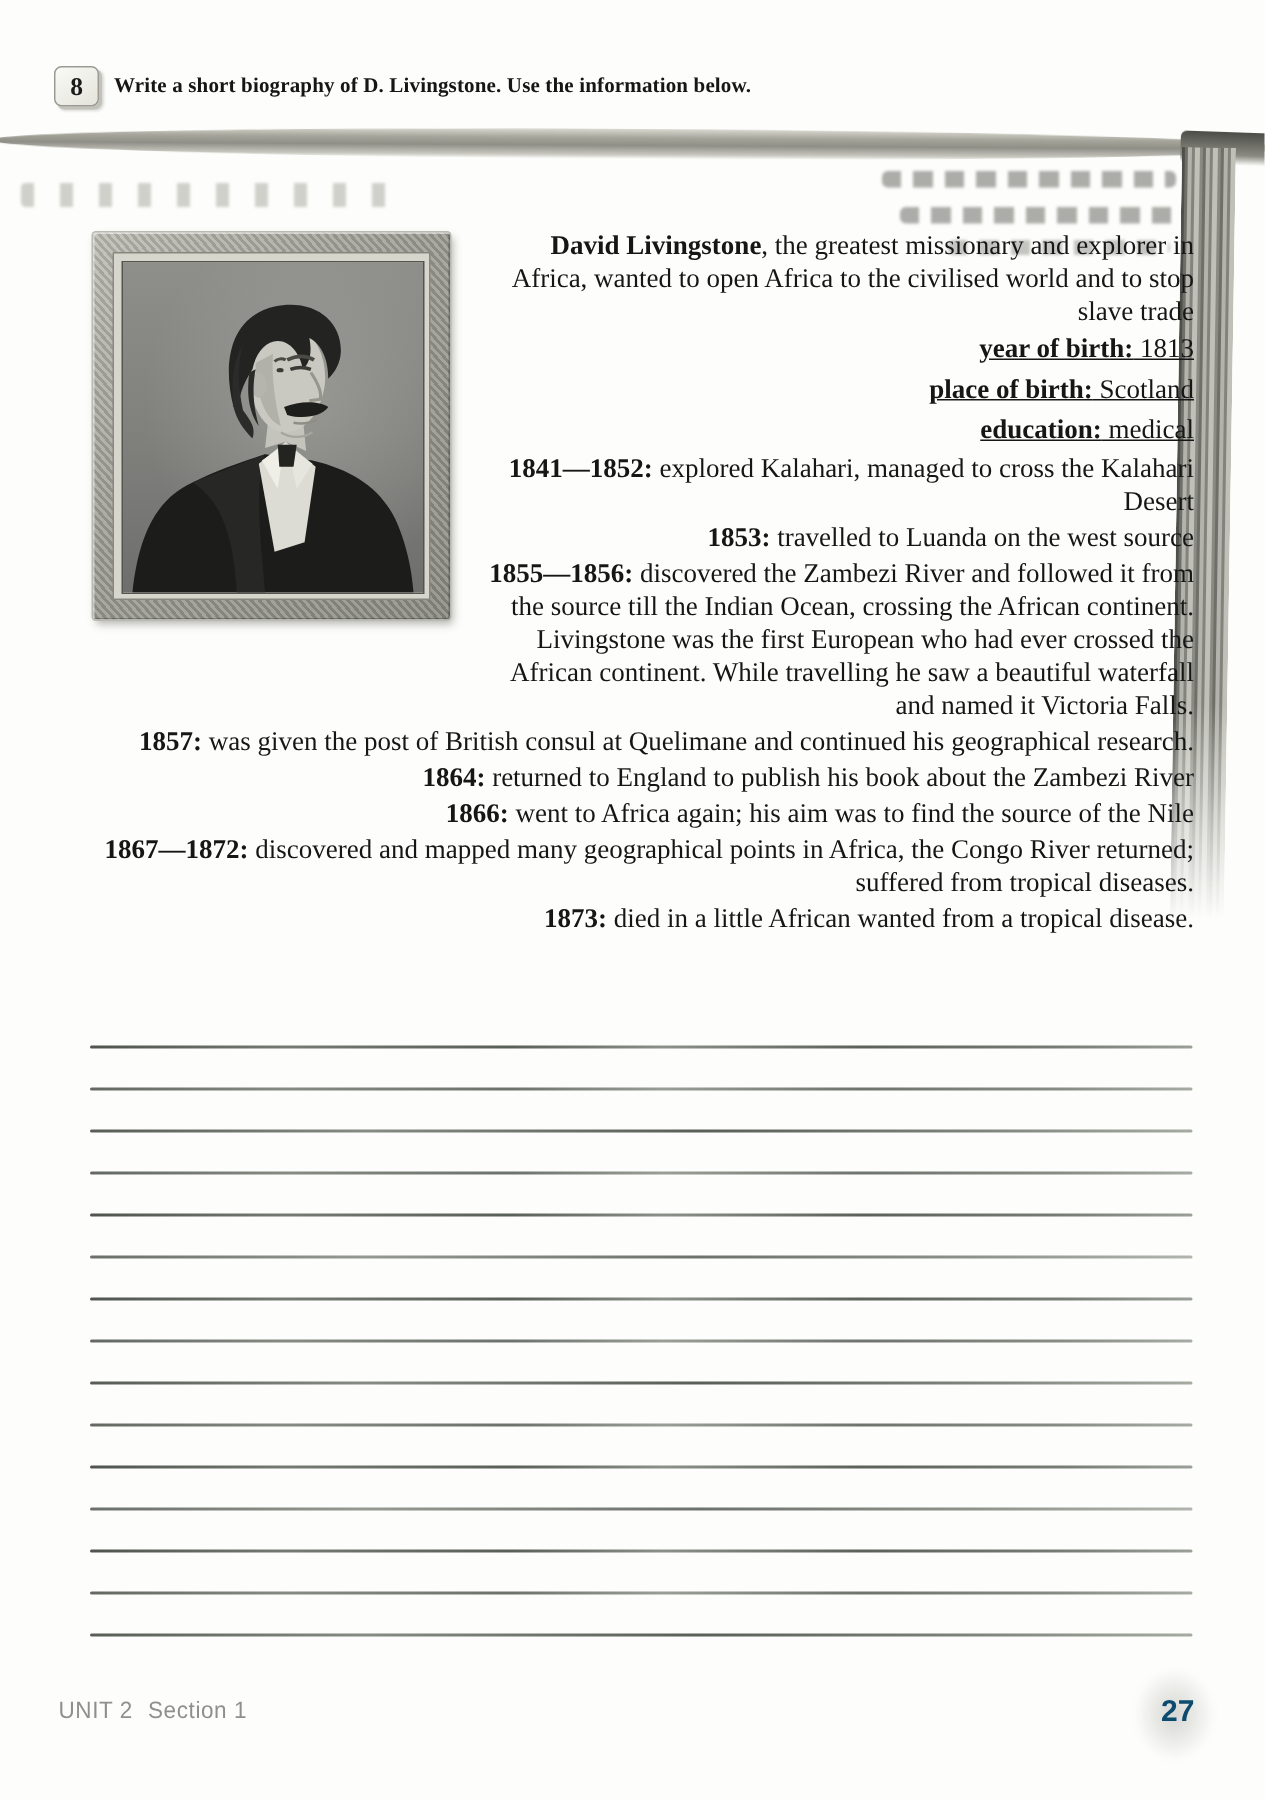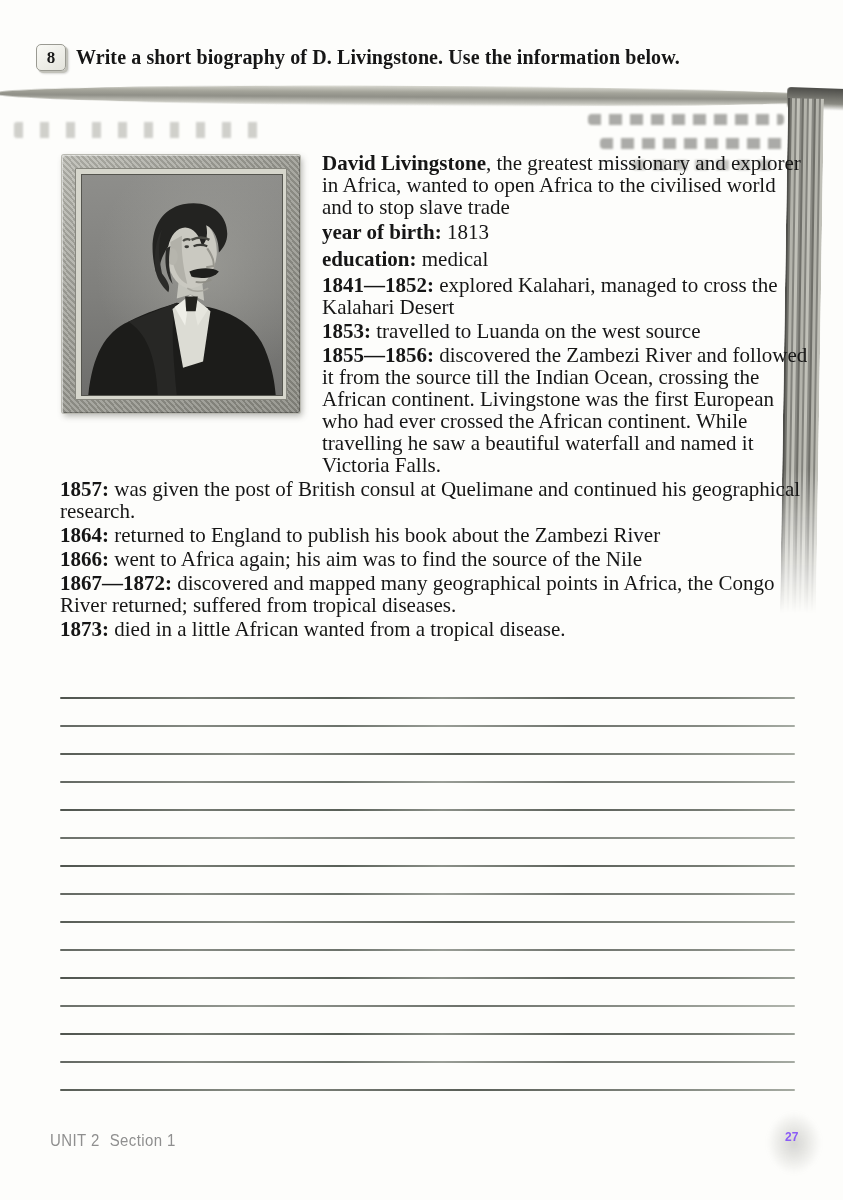--- a/index.html
+++ b/index.html
@@ -13,21 +13,21 @@
 
   
   .header{position:absolute;left:36px;top:44px;display:flex;align-items:flex-start;gap:10px;}
   .badge{
     width:30px;height:27px;box-sizing:border-box;
     background:linear-gradient(145deg,#fafaf6,#e4e4dc);
     border:1px solid #9a9a92;border-radius:5px;
     box-shadow:2px 2px 0 #c2c2ba, 3px 3px 2px rgba(0,0,0,.15);
     font-weight:bold;font-size:17px;line-height:25px;text-align:center;color:#1a1a1a;
   }
-  .ex-title{font-weight:bold;font-size:20px;line-height:27px;letter-spacing:.1px;}
+  .ex-title{font-weight:bold;font-size:14px;line-height:27px;letter-spacing:.1px;}
 
   
   .scan-band{
     position:absolute;left:-6px;top:86px;width:860px;height:20px;
     background:linear-gradient(180deg,#d8d8d0 0%,#a4a49a 30%,#8f8f87 55%,#c7c7bf 85%,rgba(250,250,246,0) 100%);
     border-radius:60%/12px;
     transform:rotate(.35deg);
     filter:blur(.4px);
   }
   .scan-band-corner{
@@ -52,57 +52,57 @@
   .ghost-line-2{left:600px;top:138px;width:186px;height:11px;}
   .ghost-line-3{left:632px;top:160px;width:148px;height:10px;opacity:.7;}
   .pencil-marks{
     position:absolute;left:14px;top:122px;width:250px;height:16px;
     background:repeating-linear-gradient(90deg,rgba(140,140,132,.40) 0 9px,rgba(140,140,132,0) 9px 26px);
     filter:blur(1px);border-radius:3px;
   }
 
   
   .content{position:absolute;left:0;top:152px;width:843px;padding:0;box-sizing:border-box;}
-  .content-inner{margin-left:60px;margin-right:35px;font-size:21px;line-height:22px;}
+  .content-inner{margin-left:60px;margin-right:47px;font-size:18px;line-height:22px;text-align:right;}
   .portrait-frame{
     float:left;width:212px;height:232px;margin:3px 22px 48px 2px;
     padding:13px;
     background:
       repeating-linear-gradient(48deg,rgba(255,255,255,.14) 0 2px,rgba(0,0,0,.10) 2px 4px),
       linear-gradient(135deg,#bcbcb4 0%,#9c9c94 45%,#8a8a82 100%);
     box-shadow:0 0 0 1px #b9b9b1, 2px 3px 6px rgba(90,90,84,.45), inset 1px 1px 0 rgba(255,255,255,.5), inset -1px -1px 0 rgba(0,0,0,.25);
     border-radius:2px;
   }
   .portrait-mat{
     width:100%;height:100%;box-sizing:border-box;padding:5px;
     background:#d6d6cc;border:1px solid #87877f;border-radius:1px;
   }
   .portrait-img{width:100%;height:100%;display:block;border:1px solid #55554f;}
 
   p.intro, p.tl{margin:0 0 2px 0;}
-  p.fact{margin:0 0 3px 26px;line-height:24px;}
+  p.fact{margin:0 0 3px 26px;line-height:24px;text-decoration:underline;}
   b{font-weight:bold;}
 
   
   .lines{position:absolute;left:60px;top:697px;width:735px;}
   .wline{
     height:2px;margin-bottom:26px;border-radius:1px;
     background:linear-gradient(90deg,#4f544e 0%,#757a72 18%,#596058 38%,#8b9088 52%,#5c615a 70%,#777c74 88%,#9aa097 100%);
   }
   .wline:nth-child(even){opacity:.88;}
   .wline:nth-child(3n){background:linear-gradient(90deg,#585d56 0%,#868b83 25%,#5a5f58 55%,#7e837b 80%,#a6aba2 100%);}
 
   
-  .footer{position:absolute;left:15px;top:1128px;width:684px;height:30px;font-family:"Liberation Sans", sans-serif;}
+  .footer{position:absolute;left:4px;top:1128px;width:684px;height:30px;font-family:"Liberation Sans", sans-serif;}
   .footer-left{
     position:absolute;left:35px;top:4px;color:#8f8f8f;font-size:15px;letter-spacing:.4px;
     transform:scaleY(1.05);
   }
   .footer-left .gap{display:inline-block;width:10px;}
-  .page-num{position:absolute;left:770px;top:2px;font-weight:bold;font-size:12px;color:#8b5cf6;}
+  .page-num{position:absolute;left:770px;top:2px;font-weight:bold;font-size:20px;color:#0c4a6e;}
   .page-num-smudge{
     position:absolute;left:752px;top:-16px;width:54px;height:62px;border-radius:50%;
     background:radial-gradient(closest-side,rgba(120,120,114,.30),rgba(120,120,114,0));
     filter:blur(2px);
   }
 </style>
 </head>
 <body>
 
 <div class="page">
@@ -175,20 +175,21 @@
             <path d="M108,102 C113,103 119,102 123,100" stroke="#8f8e86" stroke-width="1.6" fill="none"></path>
             <path d="M100,108 C106,112 114,112 120,108" stroke="#a7a69e" stroke-width="1.4" fill="none"></path>
           </svg>
         </div>
       </div>
 
       <p class="intro"><b>David Livingstone</b><span>, the greatest missionary and explorer in Africa, wanted to open Africa to the civilised world and to stop slave trade</span></p>
 
       <div id="facts">
           <p class="fact"><b>year of birth:</b><span> 1813</span></p>
+          <p class="fact"><b>place of birth:</b><span> Scotland</span></p>
           <p class="fact"><b>education:</b><span> medical</span></p>
         </div>
       <div id="timeline">
           <p class="tl"><b>1841—1852:</b><span> explored Kalahari, managed to cross the Kalahari Desert</span></p>
           <p class="tl"><b>1853:</b><span> travelled to Luanda on the west source</span></p>
           <p class="tl"><b>1855—1856:</b><span> discovered the Zambezi River and followed it from the source till the Indian Ocean, crossing the African continent. Livingstone was the first European who had ever crossed the African continent. While travelling he saw a beautiful waterfall and named it Victoria Falls.</span></p>
           <p class="tl"><b>1857:</b><span> was given the post of British consul at Quelimane and continued his geographical research.</span></p>
           <p class="tl"><b>1864:</b><span> returned to England to publish his book about the Zambezi River</span></p>
           <p class="tl"><b>1866:</b><span> went to Africa again; his aim was to find the source of the Nile</span></p>
           <p class="tl"><b>1867—1872:</b><span> discovered and mapped many geographical points in Africa, the Congo River returned; suffered from tropical diseases.</span></p>

